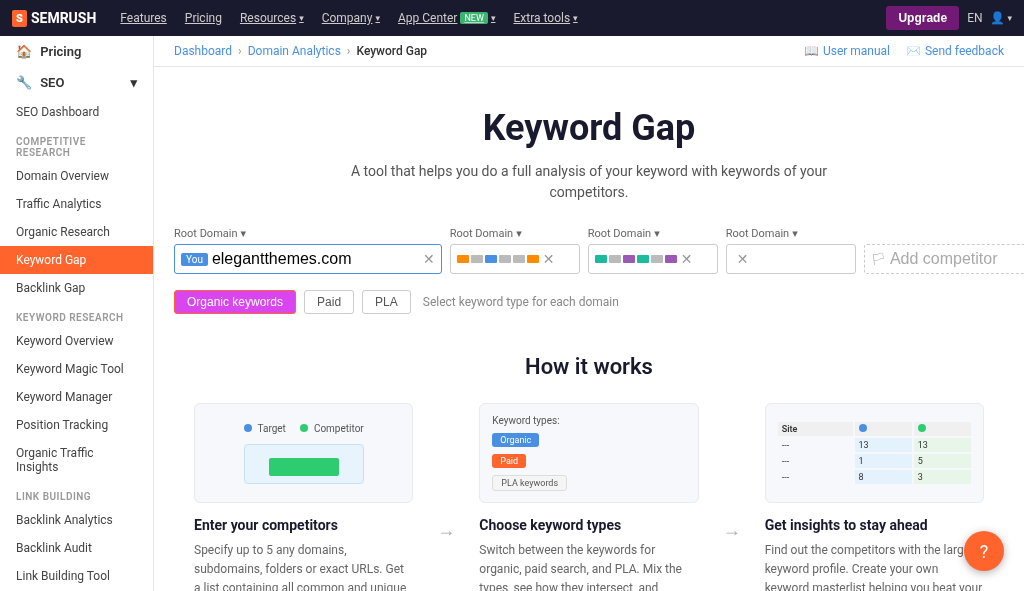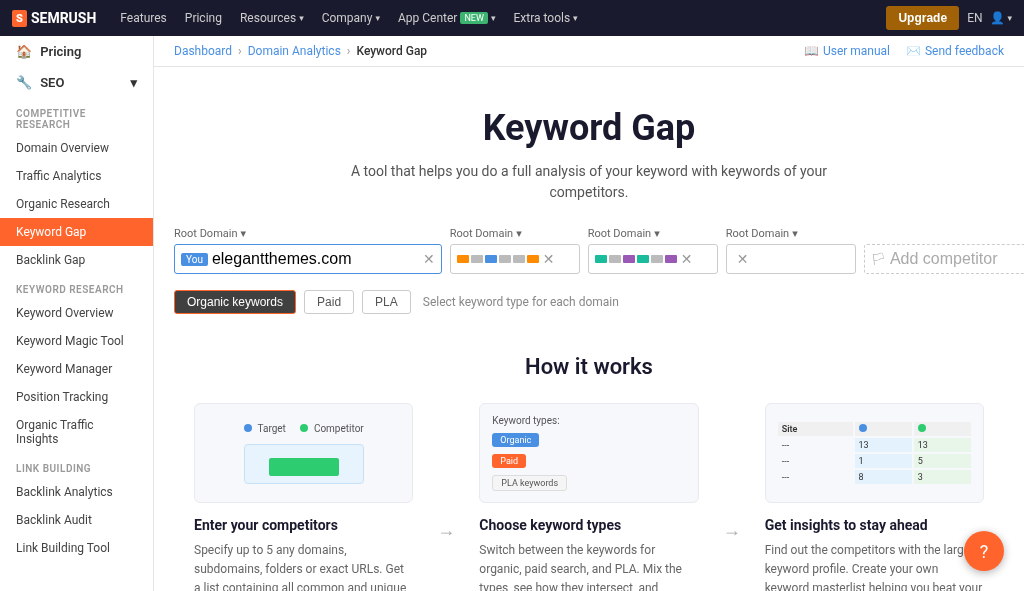--- a/index.html
+++ b/index.html
@@ -3,23 +3,23 @@
   <meta charset="utf-8">
   <style>
     * { box-sizing: border-box; margin: 0; padding: 0; }
     body { font-family: -apple-system, BlinkMacSystemFont, 'Segoe UI', Roboto, sans-serif; font-size: 13px; color: #333; background: #fff; overflow: hidden; }
 
     
     .top-nav { display: flex; align-items: center; background: #1a1a2e; height: 36px; padding: 0 12px; gap: 16px; }
     .top-nav .logo { display: flex; align-items: center; gap: 4px; color: #fff; font-weight: 700; font-size: 14px; }
     .top-nav .logo-icon { background: #ff642d; color: #fff; font-size: 11px; font-weight: 900; padding: 2px 4px; border-radius: 2px; }
     .top-nav .nav-links { display: flex; align-items: center; gap: 2px; flex: 1; }
-    .top-nav .nav-link { color: #ccc; font-size: 12px; padding: 6px 8px; cursor: pointer; display: flex; align-items: center; gap: 3px; }
+    .top-nav .nav-link { color: #ccc; font-size: 12px; padding: 6px 8px; cursor: pointer; display: flex; align-items: center; gap: 3px; text-decoration: underline; }
     .top-nav .nav-right { display: flex; align-items: center; gap: 8px; margin-left: auto; }
-    .upgrade-btn { background: #a16207; color: #fff; border: none; padding: 5px 12px; border-radius: 3px; font-size: 12px; font-weight: 600; cursor: pointer; }
+    .upgrade-btn { background: #701a75; color: #fff; border: none; padding: 5px 12px; border-radius: 3px; font-size: 12px; font-weight: 600; cursor: pointer; }
     .lang-btn { color: #ccc; font-size: 12px; cursor: pointer; display: flex; align-items: center; gap: 2px; }
     .user-btn { color: #ccc; font-size: 12px; cursor: pointer; display: flex; align-items: center; gap: 2px; }
     .chevron { font-size: 9px; }
 
     
     .layout { display: flex; height: calc(591px - 36px); }
 
     
     .sidebar { width: 154px; background: #fff; border-right: 1px solid #e5e5e5; overflow-y: auto; flex-shrink: 0; }
     .sidebar::-webkit-scrollbar { width: 4px; }
@@ -64,21 +64,21 @@
     .domain-input-wrap input { border: none; outline: none; font-size: 16px; flex: 1; min-width: 60px; }
     .domain-input-wrap .clear-btn { color: #999; cursor: pointer; font-size: 14px; margin-left: 4px; }
     .you-badge { background: #4a90e2; color: #fff; font-size: 10px; padding: 1px 5px; border-radius: 2px; margin-right: 4px; }
     .add-competitor { border: 1px dashed #ccc; background: #fff; }
     .add-competitor input::placeholder { color: #aaa; }
     .flag-select { display: flex; align-items: center; gap: 4px; border: 1px solid #ccc; border-radius: 3px; height: 30px; padding: 0 8px; cursor: pointer; font-size: 12px; background: #fff; }
 
     
     .keyword-type-row { display: flex; align-items: center; gap: 8px; padding: 0 20px 20px; }
     .kw-type-btn { padding: 4px 12px; border-radius: 3px; border: 1px solid #ccc; font-size: 12px; cursor: pointer; background: #fff; color: #555; }
-    .kw-type-btn.active { background: #404040; border-color: #ff642d; color: #fff; }
+    .kw-type-btn.active { background: #d946ef; border-color: #ff642d; color: #fff; }
     .kw-type-hint { font-size: 12px; color: #888; margin-left: 4px; }
 
     
     .how-it-works { padding: 20px 40px 30px; }
     .how-it-works h2 { text-align: center; font-size: 22px; font-weight: 600; color: #1a1a2e; margin-bottom: 24px; }
     .how-cards { display: flex; gap: 24px; }
     .how-card { flex: 1; }
     .how-card-img { background: #f7f8fc; border: 1px solid #e8eaf0; border-radius: 6px; height: 100px; margin-bottom: 14px; display: flex; align-items: center; justify-content: center; overflow: hidden; position: relative; }
     .how-card h3 { font-size: 14px; font-weight: 700; color: #1a1a2e; margin-bottom: 8px; }
     .how-card p { font-size: 12px; color: #666; line-height: 1.6; }
@@ -153,20 +153,23 @@
     </div>
 
     <div class="sidebar-group">
       <div class="sidebar-group-label">
         <span>🔧</span>
         <span>SEO</span>
       </div>
       <span>▾</span>
     </div>
 
+    <div class="sidebar-item">
+      <span>SEO Dashboard</span>
+    </div>
 
     <div class="sidebar-section-header">COMPETITIVE RESEARCH</div>
     <div class="sidebar-item">
       <span>Domain Overview</span>
     </div>
     <div class="sidebar-item">
       <span>Traffic Analytics</span>
     </div>
     <div class="sidebar-item">
       <span>Organic Research</span>

